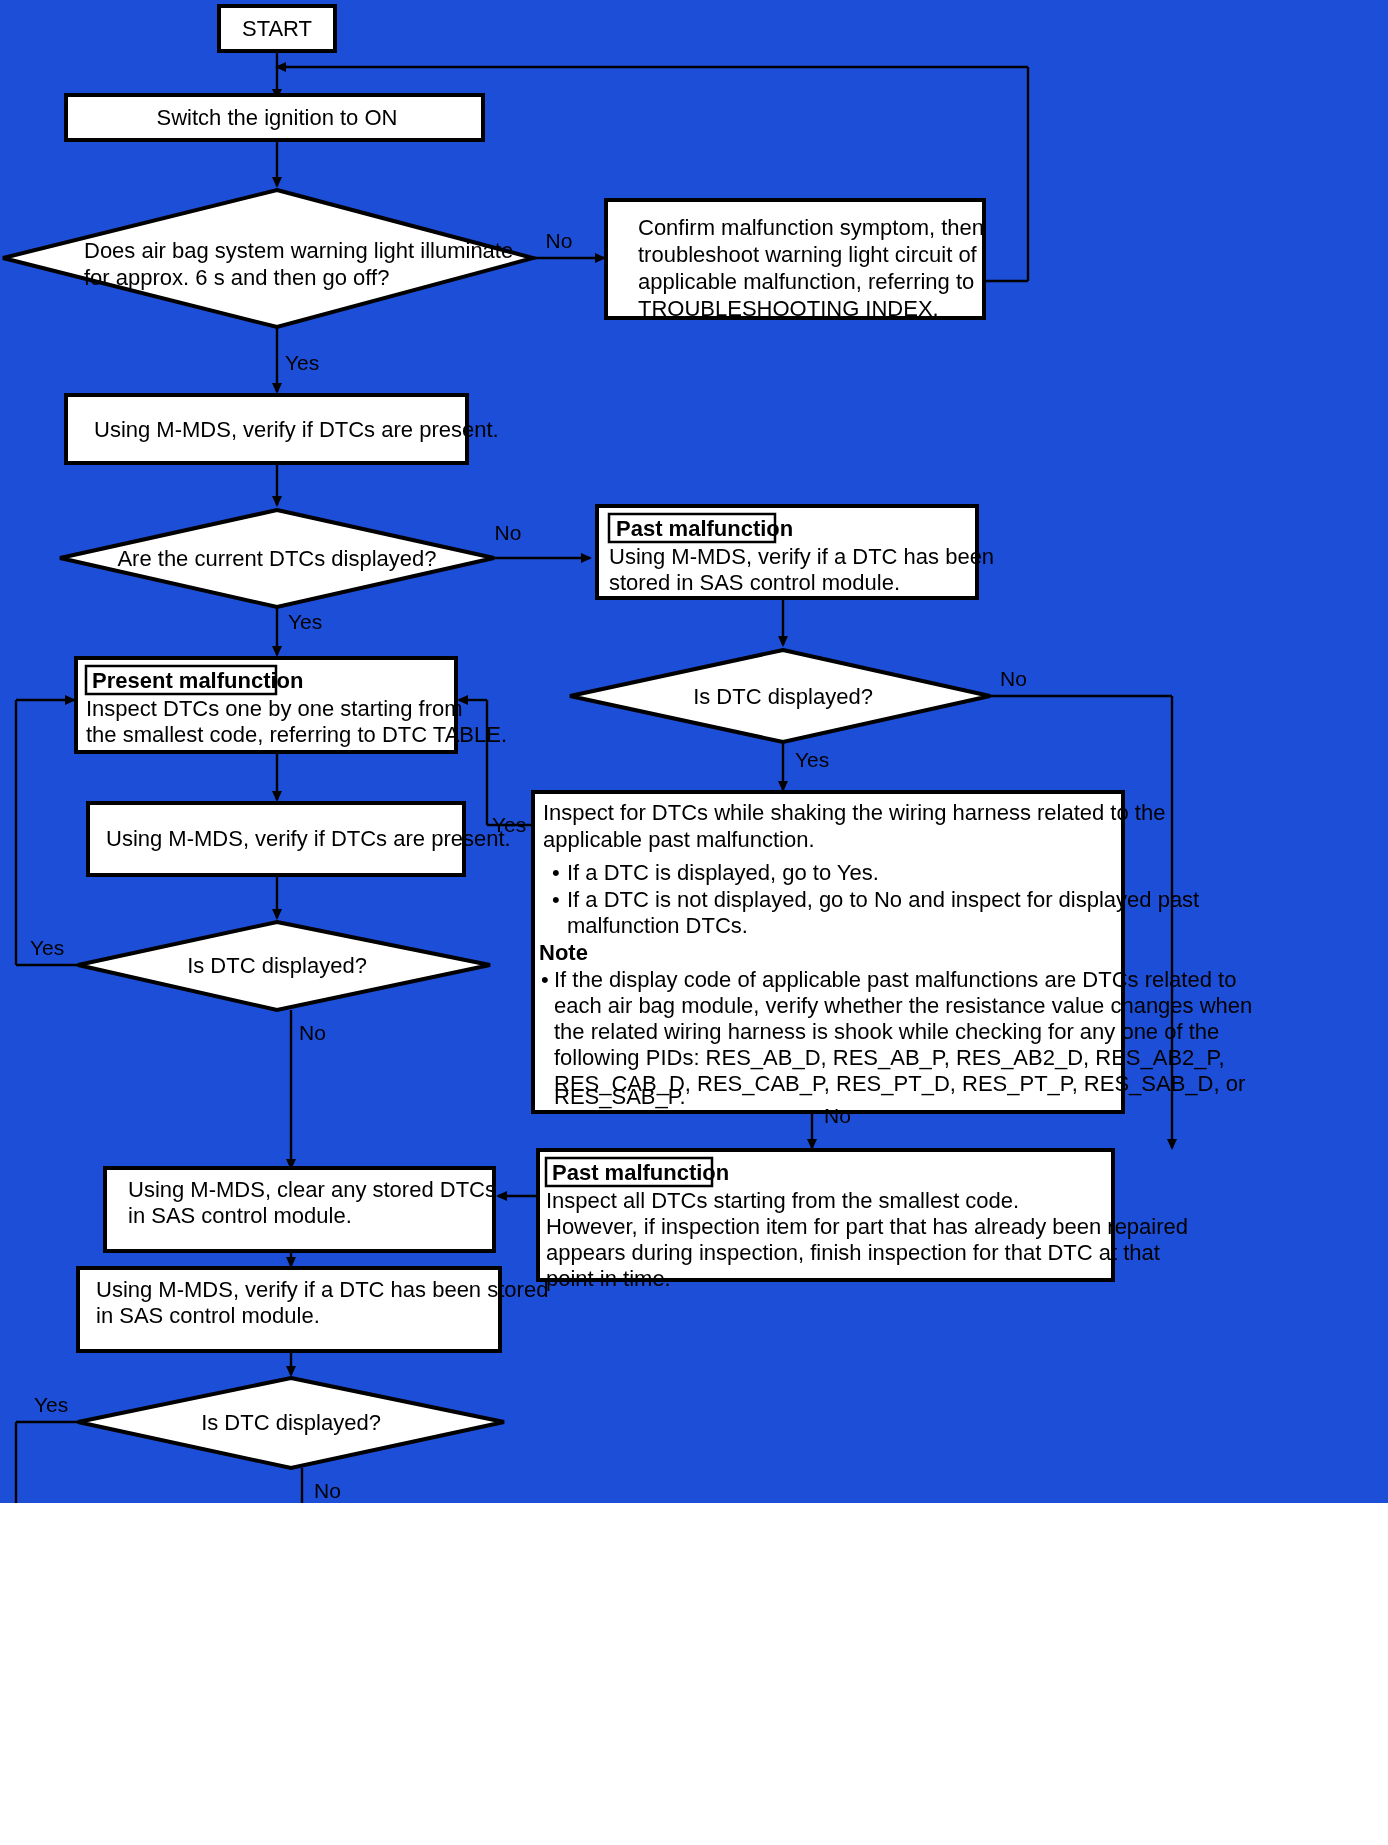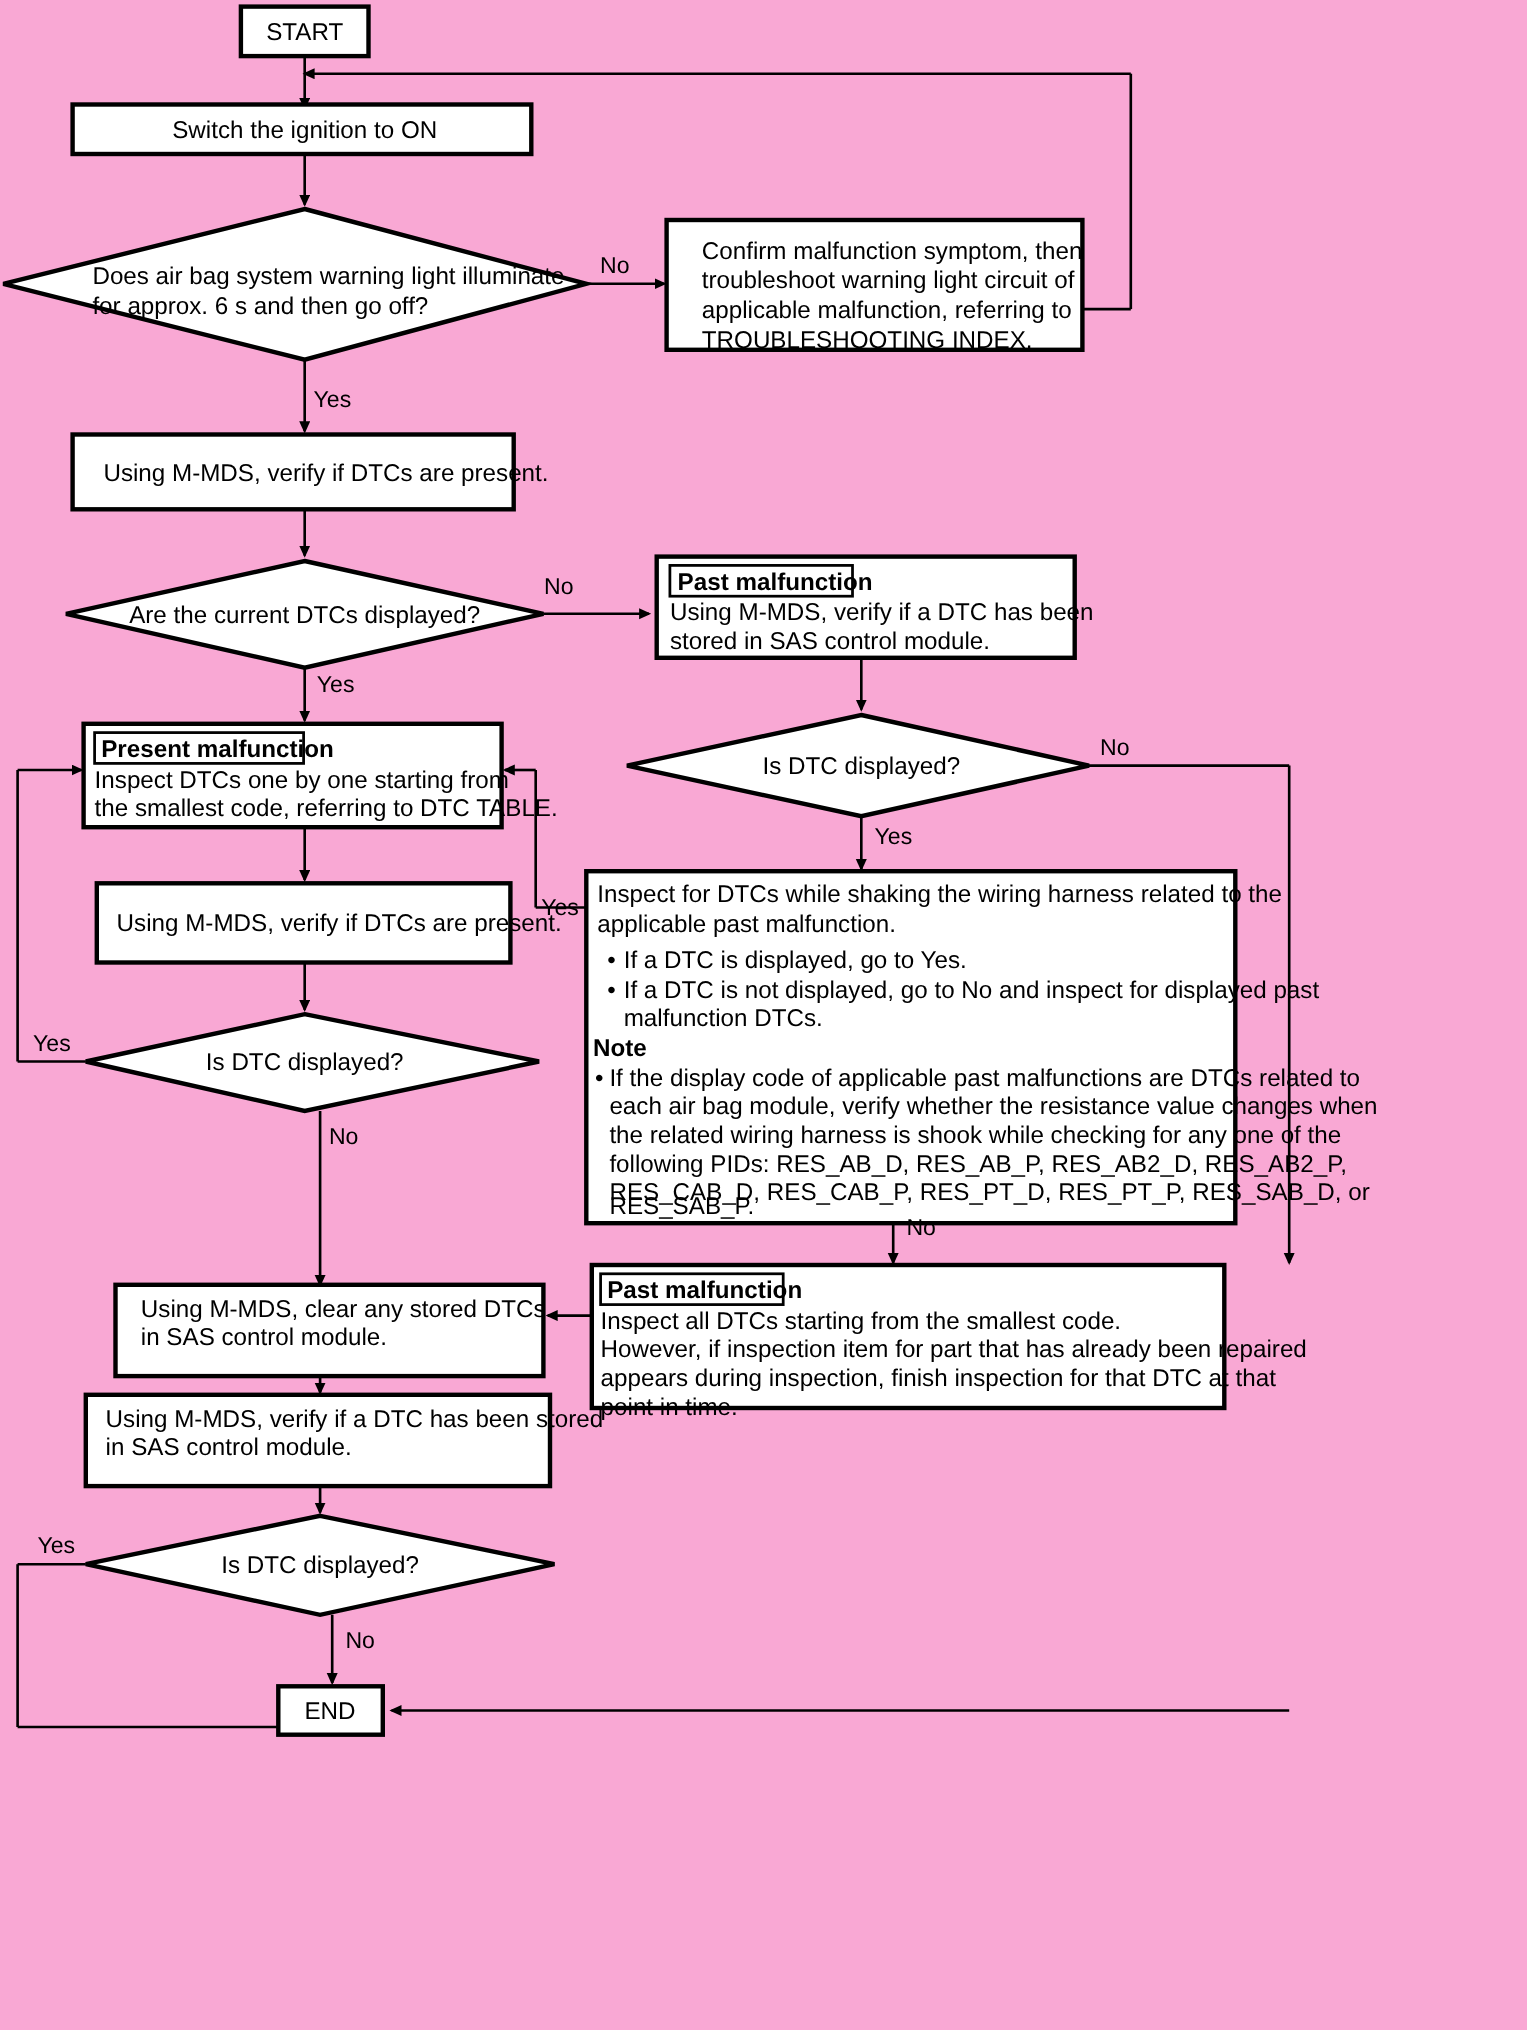--- a/index.html
+++ b/index.html
@@ -3,22 +3,22 @@
 <meta charset="utf-8">
 <style>
   html, body {
     margin: 0;
     padding: 0;
     background: #ffffff;
   }
   #page {
     position: relative;
     width: 1388px;
-    height: 1845px;
-    background: #f9a8d4;
+    height: 1503px;
+    background: #1d4ed8;
     font-family: "Liberation Sans", sans-serif;
   }
   svg#flow {
     position: absolute;
     top: 0; left: 0;
     width: 1388px;
     height: 1845px;
   }
   .node-rect {
     fill: #ffffff;

